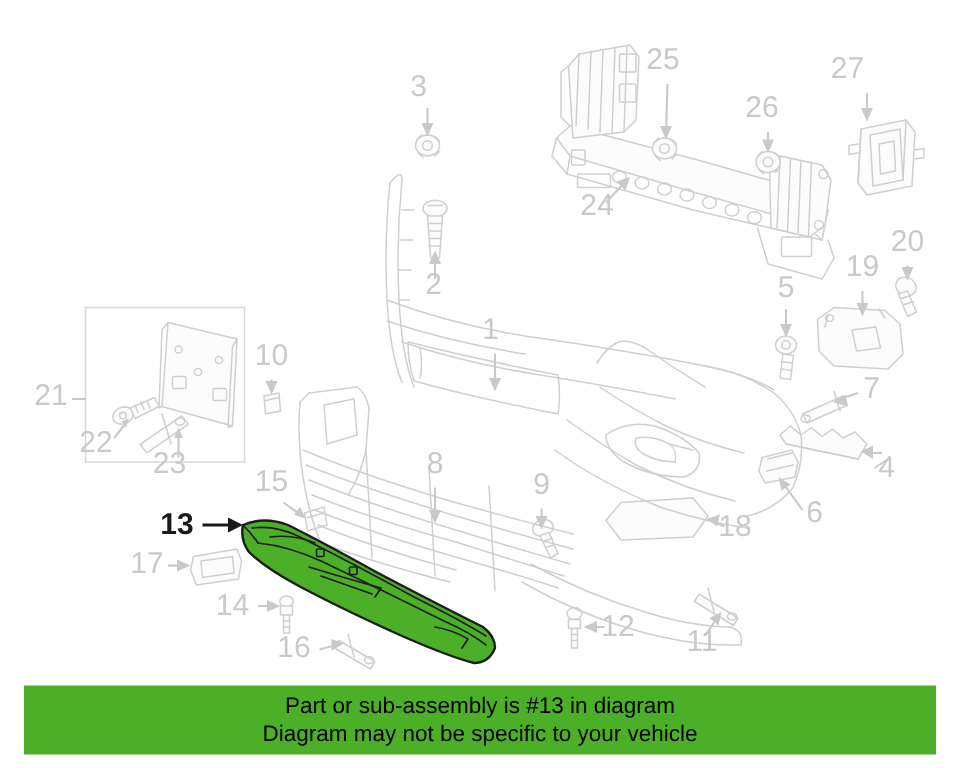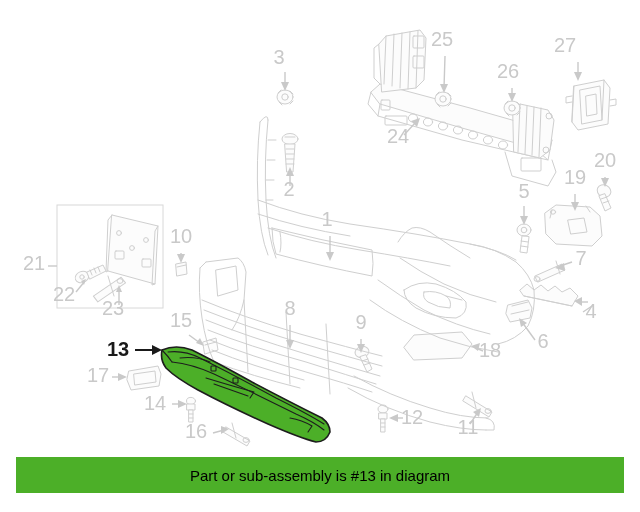--- a/index.html
+++ b/index.html
@@ -83,21 +83,21 @@
     stroke: #1d1d1d;
     stroke-width: 1.1;
     stroke-linejoin: round;
     stroke-linecap: round;
   }
   #footer-banner {
     position: absolute;
     left: 16px;
     top: 457px;
     width: 608px;
-    height: 36px;
+    height: 46px;
     display: flex;
     flex-direction: column;
     align-items: center;
     justify-content: center;
     box-sizing: border-box;
   }
   #footer-banner .banner-line {
     font-family: "Liberation Sans", sans-serif;
     font-size: 15px;
     line-height: 19px;
@@ -461,15 +461,16 @@
       <text class="callout-num" x="398" y="143" text-anchor="middle">24</text>
       <text class="callout-num" x="442" y="46" text-anchor="middle">25</text>
       <text class="callout-num" x="508" y="78" text-anchor="middle">26</text>
       <text class="callout-num" x="565" y="52" text-anchor="middle">27</text>
     </g>
 
   </svg>
 
   <div id="footer-banner" style="background: rgb(76, 175, 40);">
     <div class="banner-line">Part or sub-assembly is #13 in diagram</div>
+    <div class="banner-line">Diagram may not be specific to your vehicle</div>
   </div>
 
 </div>
 
 </body></html>

